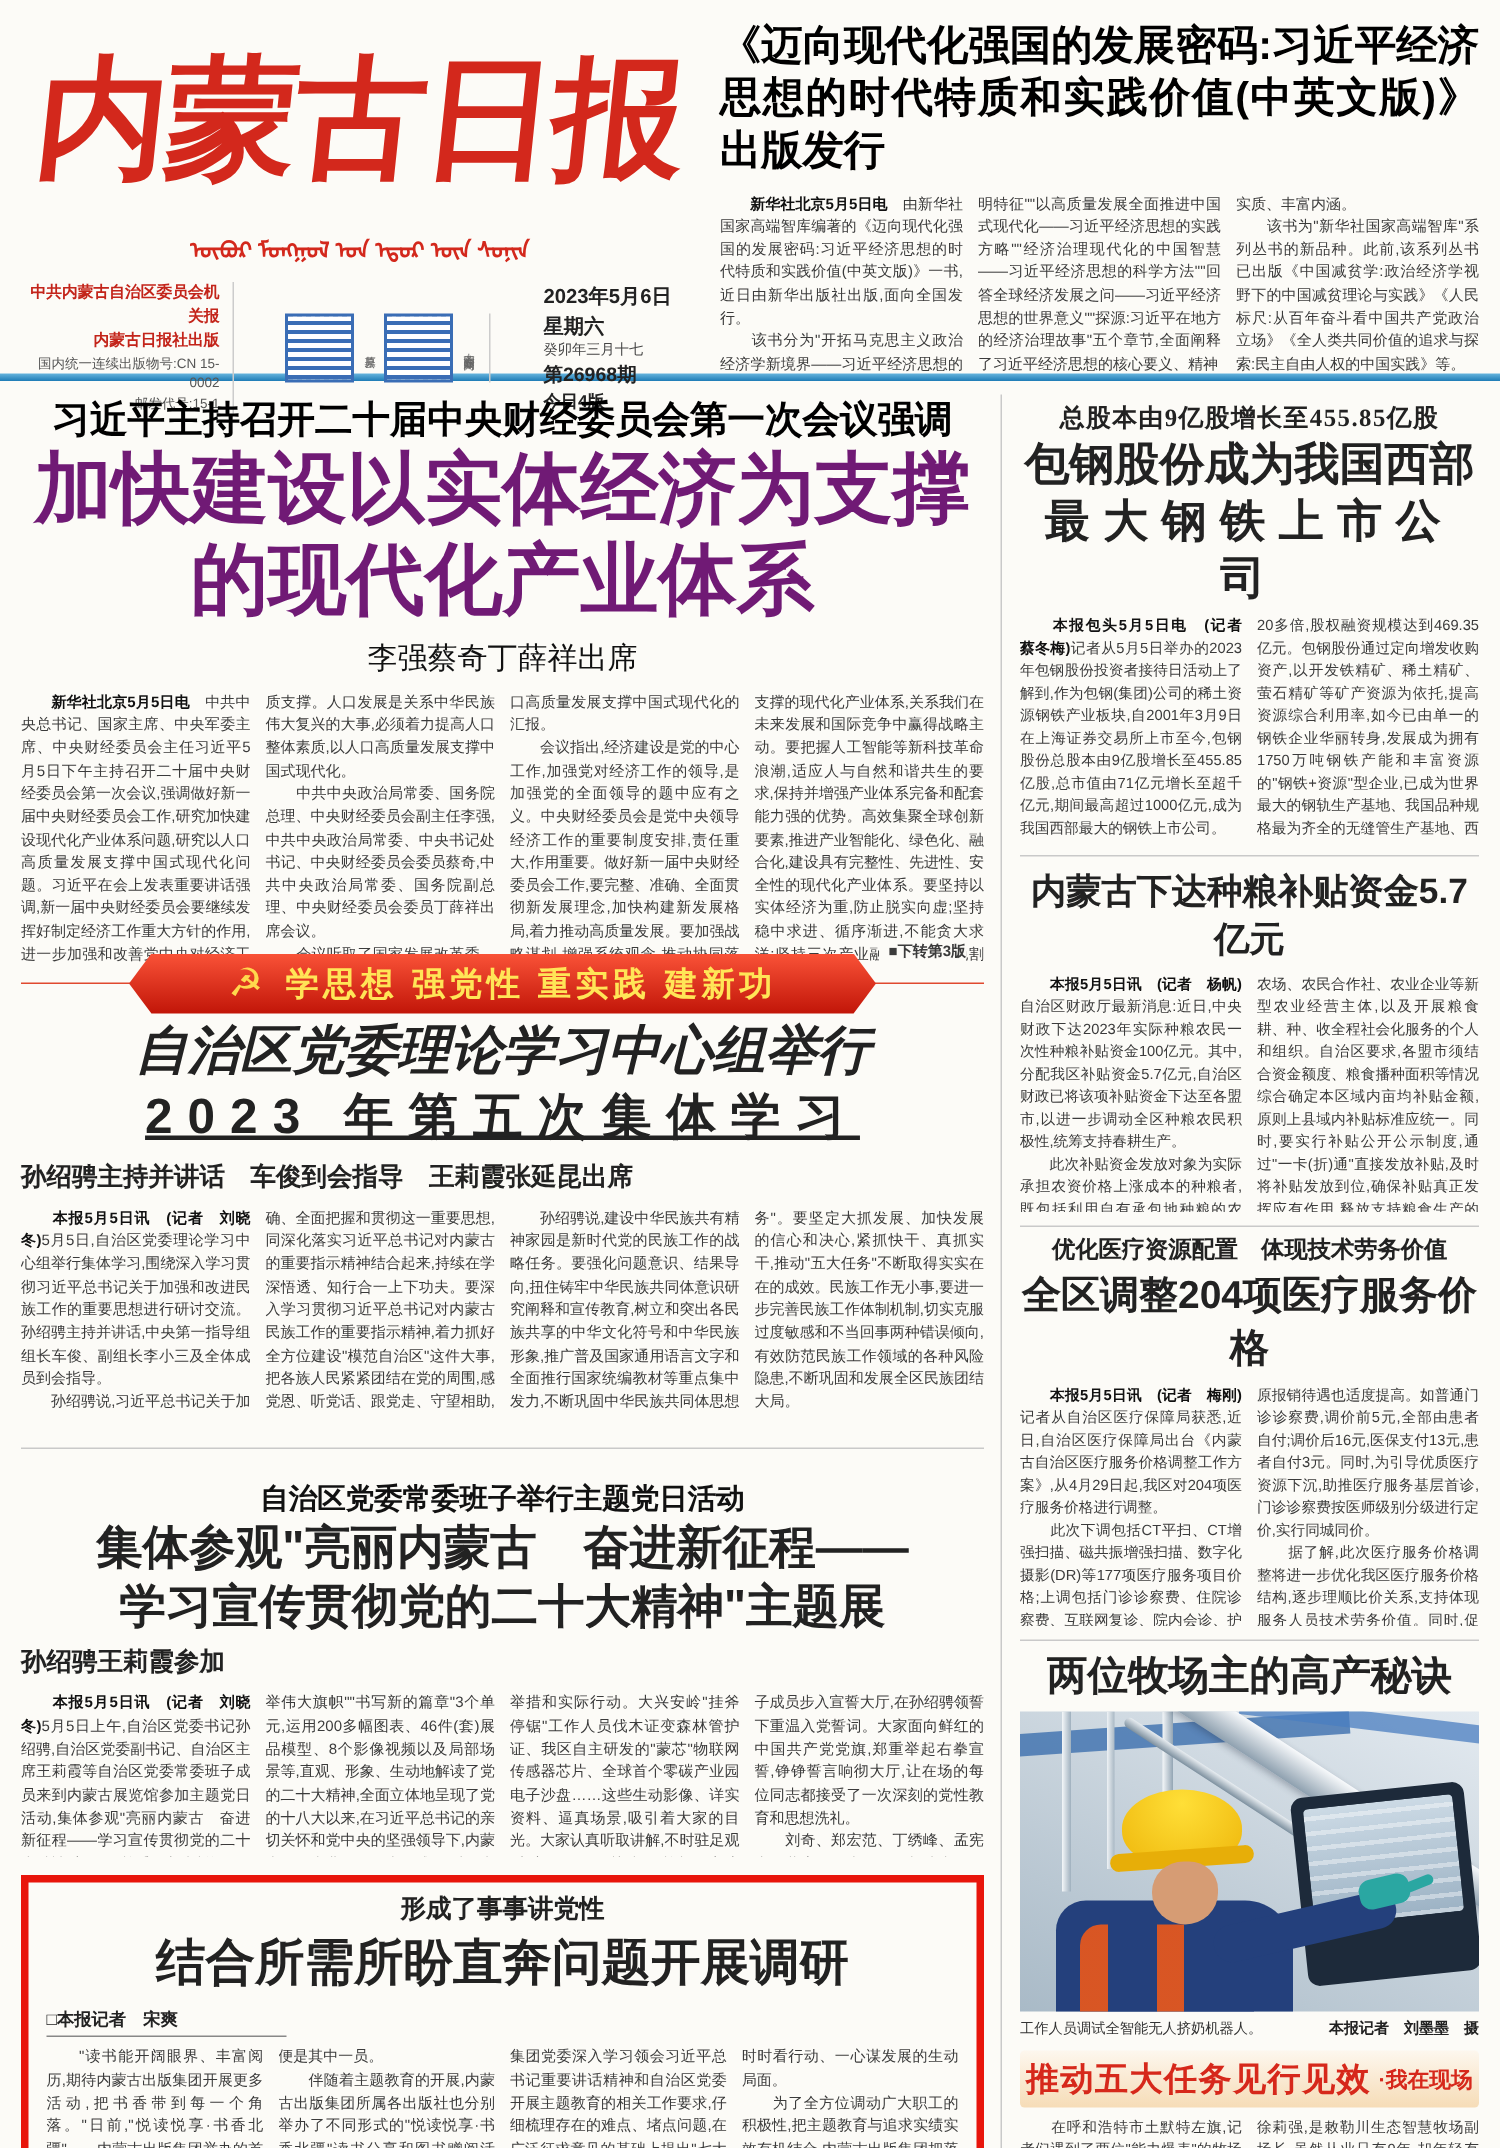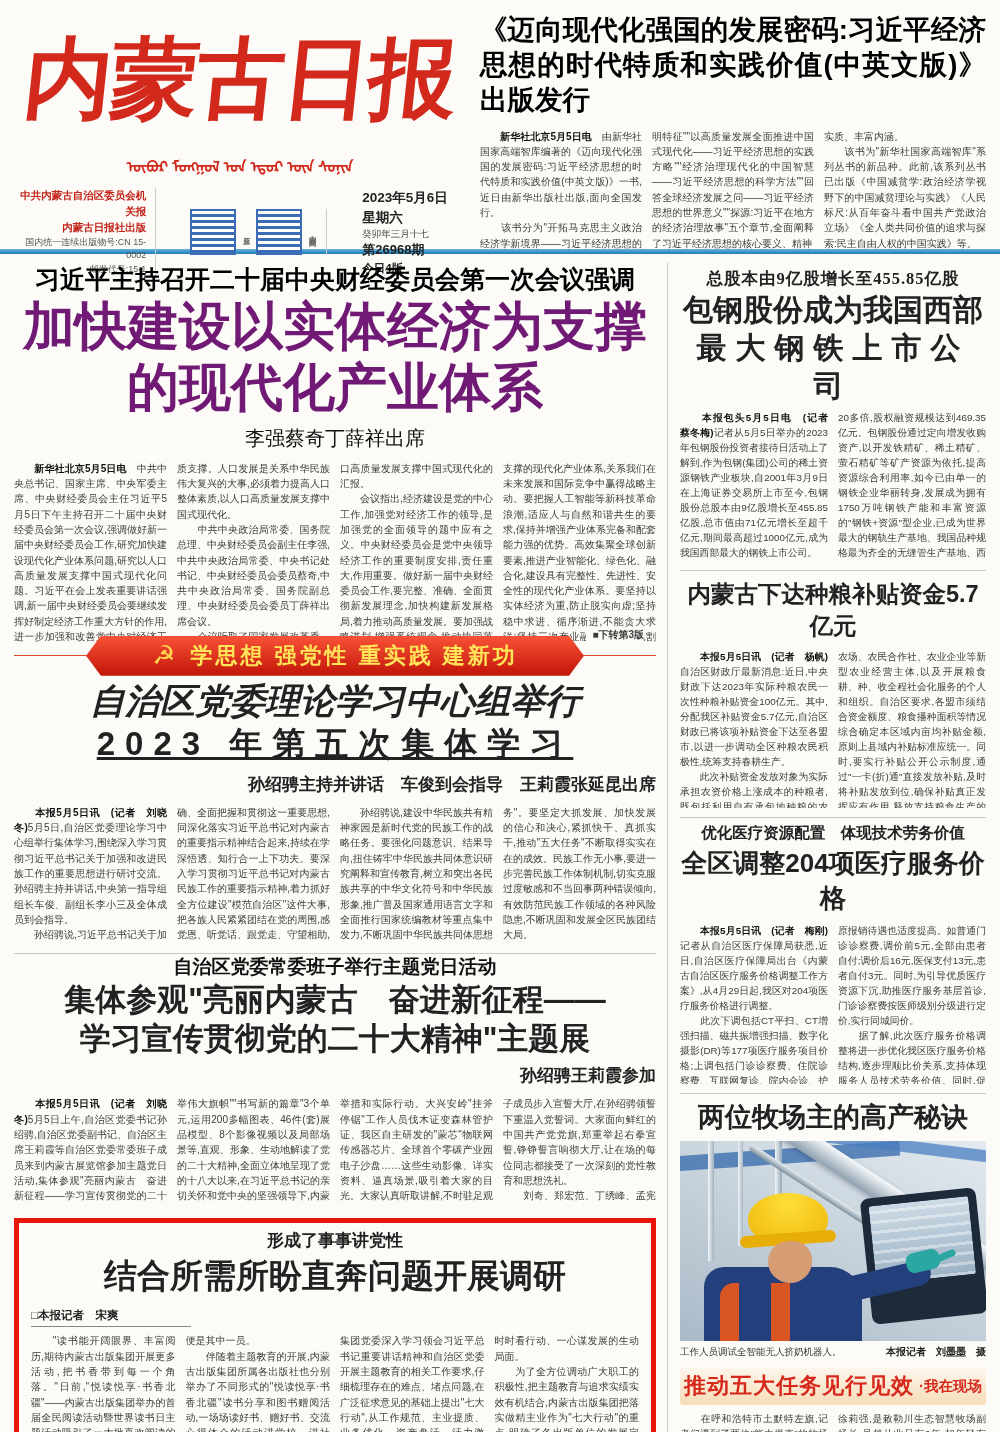--- a/index.html
+++ b/index.html
@@ -47,24 +47,24 @@
   .deck{font-family:"Liberation Serif",serif;font-size:20px;text-align:center;margin:6px 0 9px;color:#111;}
   .sec-main .col{height:182px;}
   
   .sec-study{border-top:1px solid #e0492f;margin-top:12px;position:relative;}
   .ribbon{position:relative;margin:-20px auto 4px;width:498px;height:40px;display:flex;align-items:center;justify-content:center;
     background:linear-gradient(180deg,#f95237,#c11508);color:#ffe557;font-size:22px;font-weight:900;letter-spacing:3px;
     clip-path:polygon(3% 0,97% 0,100% 50%,97% 100%,3% 100%,0 50%);}
   .emblem{color:#ffd84d;font-size:26px;margin-right:12px;font-weight:normal;}
   .h-study1{font-size:35px;font-weight:900;text-align:center;line-height:1.2;font-style:italic;}
   .h-study2{font-size:33px;font-weight:900;text-align:center;letter-spacing:10px;text-decoration:underline;}
-  .deck-b{font-size:17px;font-weight:bold;text-align:right;margin:6px 0 9px;}
+  .deck-b{font-size:17px;font-weight:bold;text-align:left;margin:6px 0 9px;}
   .sec-study .col{height:138px;}
   
-  .sec-exhibit{border-top:1px solid #c9c9c9;margin-top:10px;padding-top:0;}
+  .sec-exhibit{border-top:1px solid #c9c9c9;margin-top:22px;padding-top:20px;}
   .kicker-serif{font-family:"Liberation Serif",serif;font-size:19px;font-weight:bold;text-align:center;color:#111;}
   .h-ex{font-size:31px;font-weight:900;text-align:center;line-height:1.27;}
   .sec-exhibit .col{height:110px;}
   
   .pubbox{border:5px solid #e8150b;margin-top:12px;padding:6px 12px 10px;}
   .kicker-pub{font-family:"Liberation Serif",serif;font-size:17px;font-weight:bold;text-align:center;}
   .h-pub{font-size:33px;font-weight:900;text-align:center;margin:2px 0 6px;}
   .pub-byline{font-size:11.5px;font-weight:bold;border-bottom:1px solid #888;display:inline-block;padding-bottom:3px;width:160px;margin-bottom:6px;}
   .pubbox .col{height:146px;}
   

